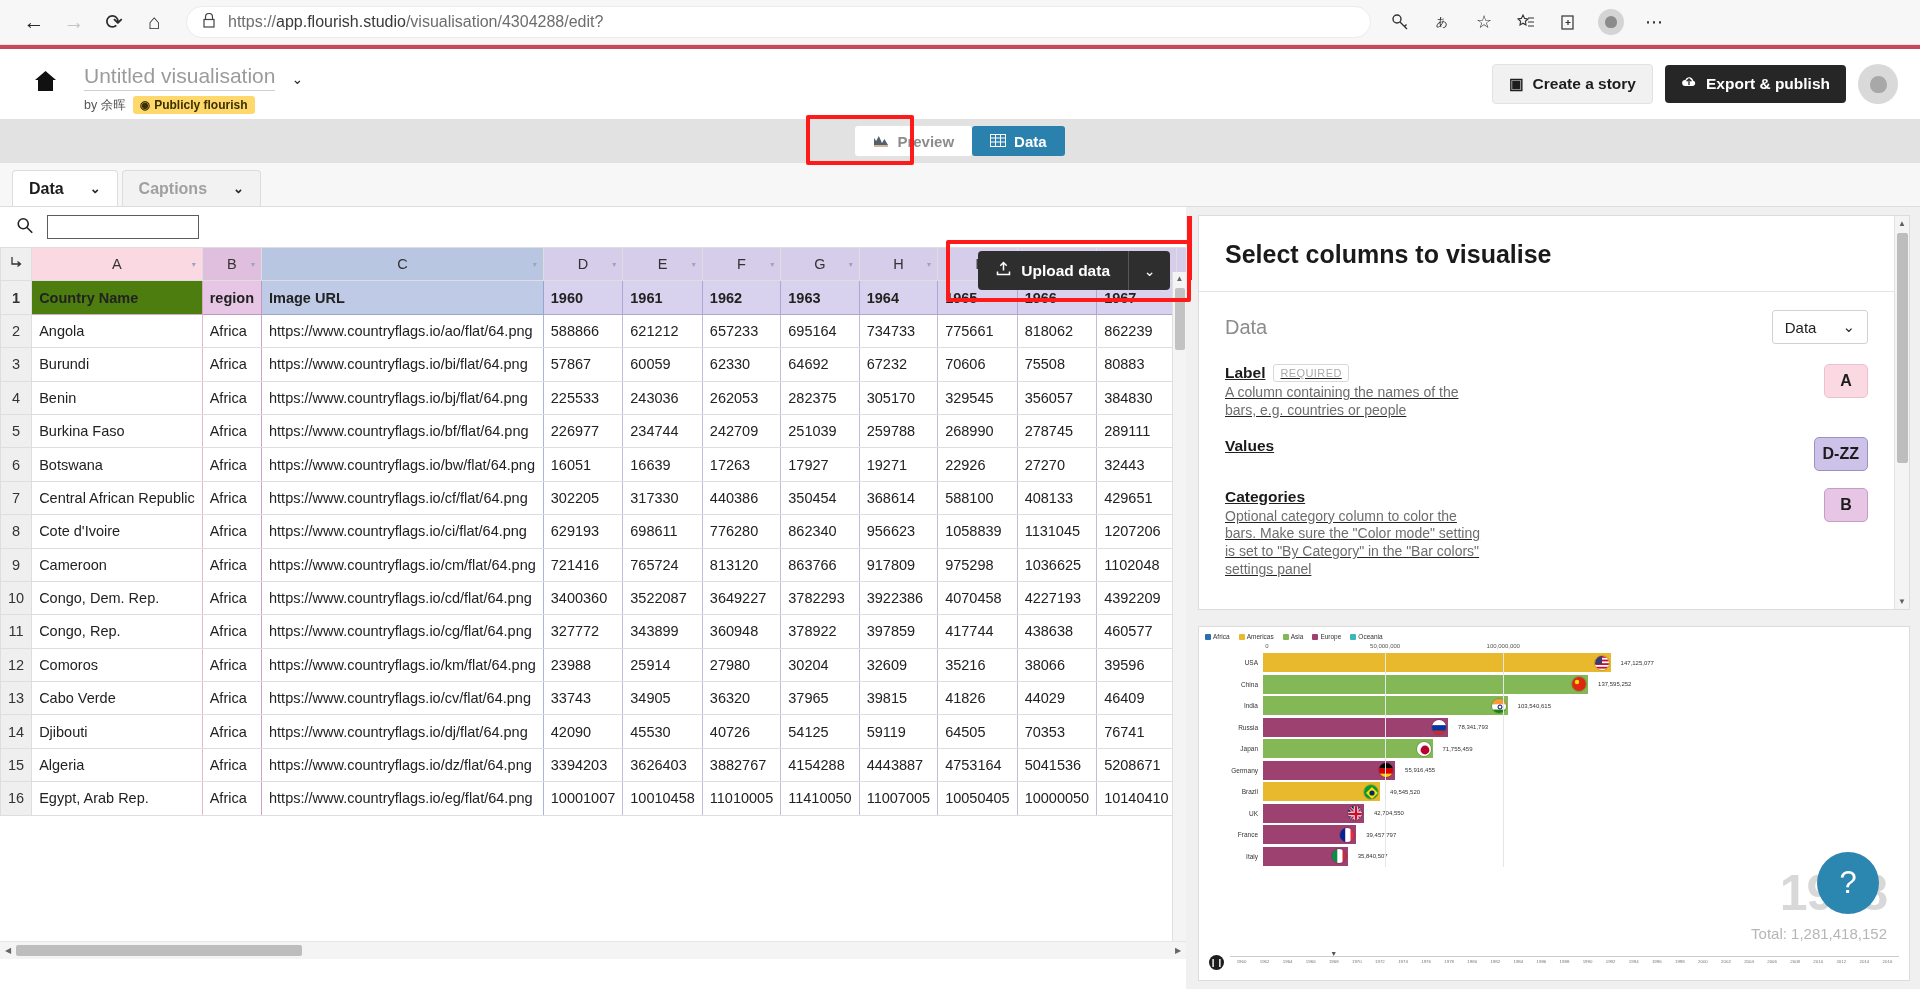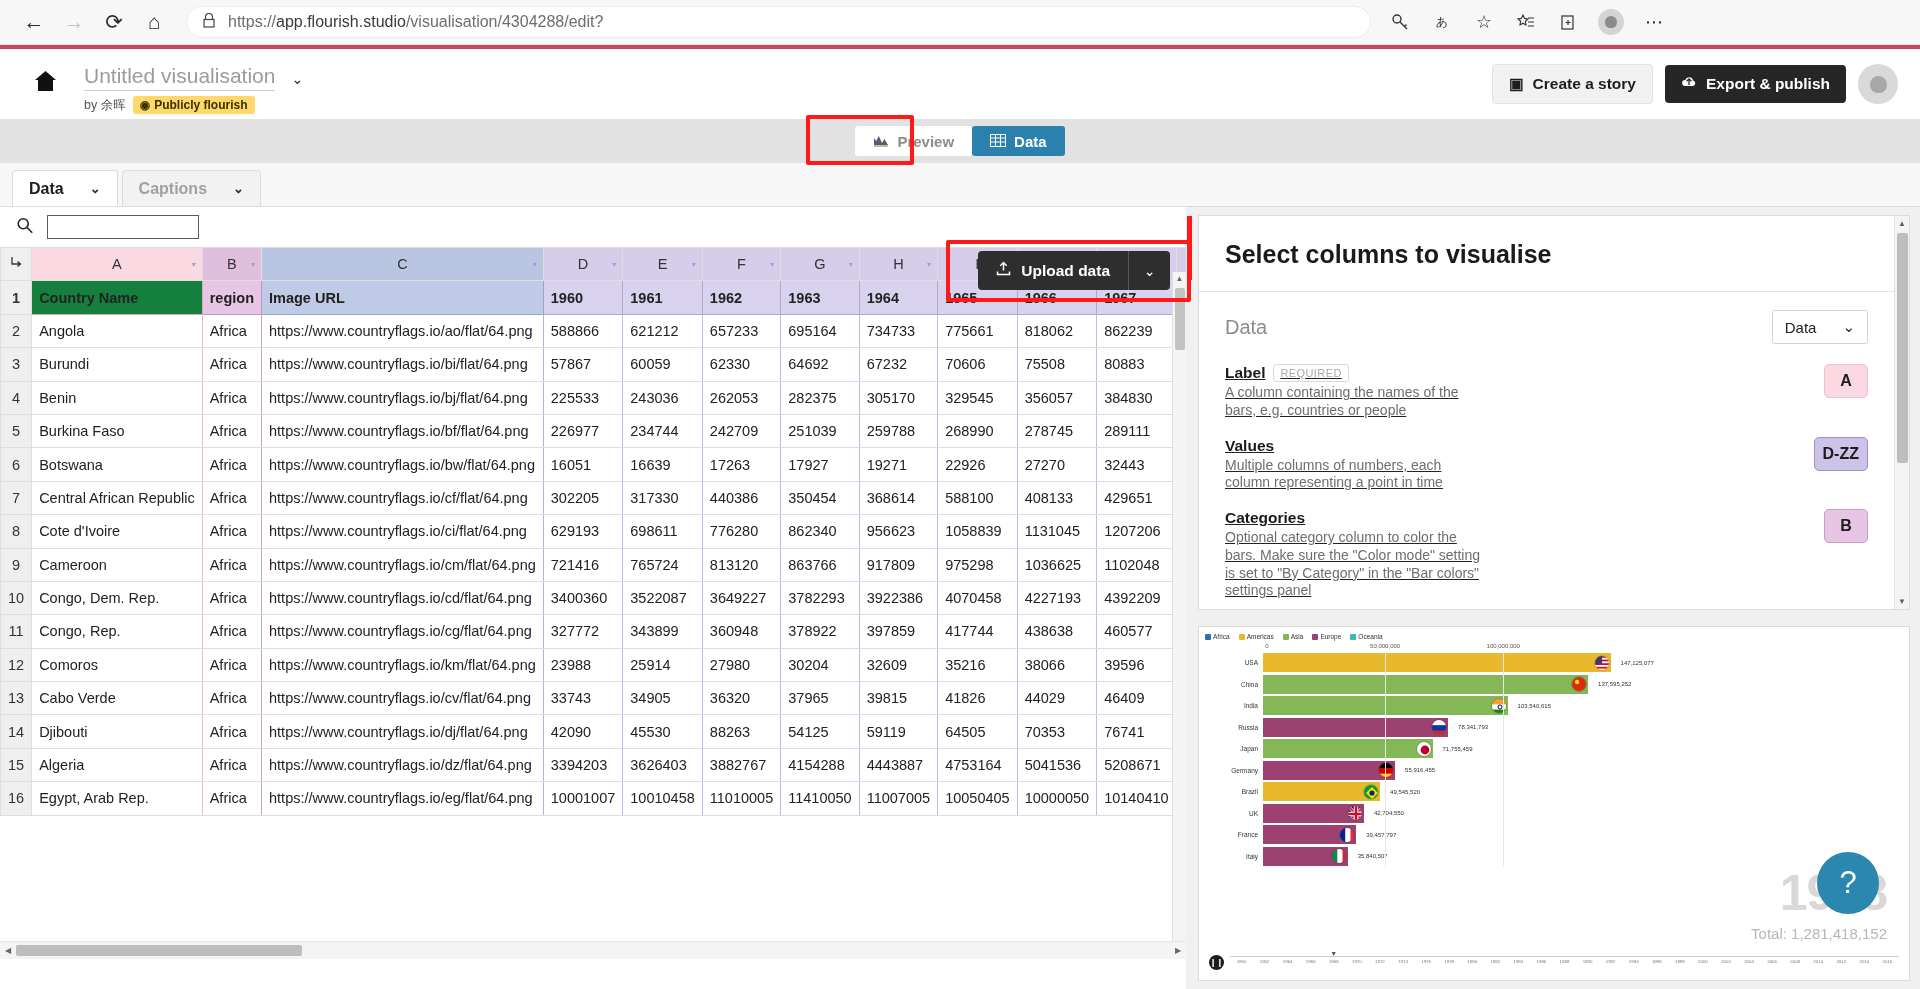--- a/index.html
+++ b/index.html
@@ -130,21 +130,21 @@
   th.hdr-corner { background:#efefef; }
   th.hdr-a { background:#fbd9e3; width:176px;}
   th.hdr-b { background:#e0bede; width:65px;}
   th.hdr-c { background:#b9c6e2; width:255px;}
   th.hdr-num { background:#d5cdea; width:70px;}
   tbody tr.row-header td { font-weight:bold; }
   td.c-a { width:176px; }
   td.c-b { width:65px; }
   td.c-c { width:255px; }
   td.c-n { width:70px; }
-  tr.row-header td.c-a { background:#15803d; border-color:#d5aabd;}
+  tr.row-header td.c-a { background:#4d7c0f; border-color:#d5aabd;}
   tr.row-header td.c-b { background:#e6c6e4; border-color:#bf98bd;}
   tr.row-header td.c-c { background:#bfcbe6; border-color:#96a6cc;}
   tr.row-header td.c-n { background:#d9d2ee; border-color:#b0a6d2;}
   tbody td.c-a { border-left-color:#e8b8cb; border-right-color:#e8b8cb;}
   tbody td.c-b { border-right-color:#caa4c8;}
   tbody td.c-c { border-right-color:#a8b6d8;}
   tbody td.c-n { border-right-color:#c4bbe0;}
 
   
   #sheet-vscroll {
@@ -651,21 +651,21 @@
               <td class="c-n">46409</td>
               <td class="c-n">488</td>
             </tr>
             <tr>
               <td class="col-idx">14</td>
               <td class="c-a">Djibouti</td>
               <td class="c-b">Africa</td>
               <td class="c-c">https://www.countryflags.io/dj/flat/64.png</td>
               <td class="c-n">42090</td>
               <td class="c-n">45530</td>
-              <td class="c-n">88263</td>
+              <td class="c-n">40726</td>
               <td class="c-n">54125</td>
               <td class="c-n">59119</td>
               <td class="c-n">64505</td>
               <td class="c-n">70353</td>
               <td class="c-n">76741</td>
               <td class="c-n">836</td>
             </tr>
             <tr>
               <td class="col-idx">15</td>
               <td class="c-a">Algeria</td>
@@ -736,21 +736,20 @@
                   </div>
                   <div class="col-desc">A column containing the names of the bars, e.g. countries or people</div>
                 </div>
                 <div class="chip chip-a">A</div>
               </div>
               <div class="col-row">
                 <div class="col-text">
                   <div class="col-name">
                     <span>Values</span>
                   </div>
-                  <div class="col-desc">Multiple columns of numbers, each column representing a point in time</div>
                 </div>
                 <div class="chip chip-dzz">D-ZZ</div>
               </div>
               <div class="col-row">
                 <div class="col-text">
                   <div class="col-name">
                     <span>Categories</span>
                   </div>
                   <div class="col-desc">Optional category column to color the bars. Make sure the "Color mode" setting is set to "By Category" in the "Bar colors" settings panel</div>
                 </div>

